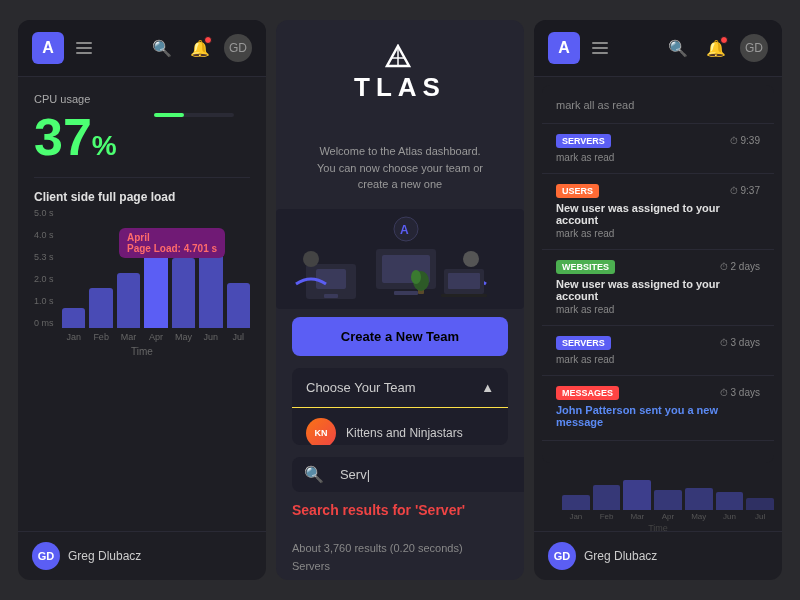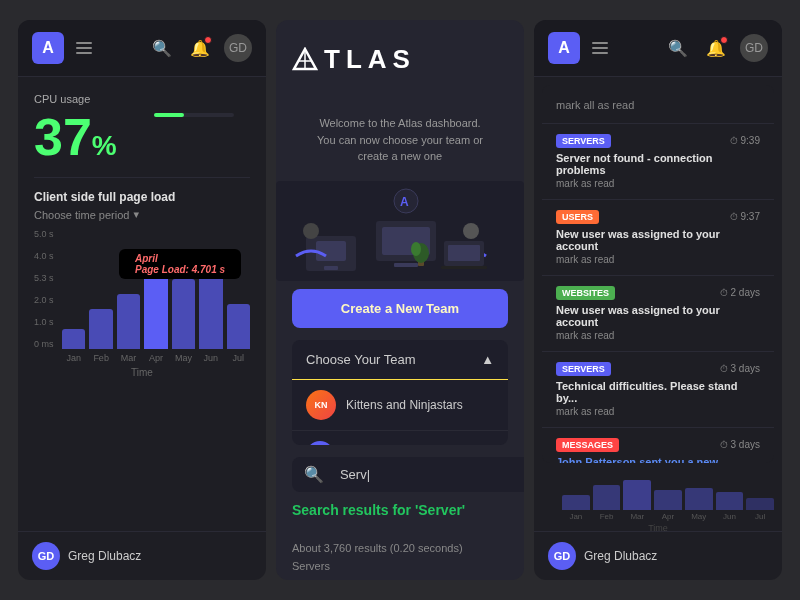--- a/index.html
+++ b/index.html
@@ -167,28 +167,27 @@
     .chart-area {
       position: relative;
       height: 160px;
       padding-bottom: 24px;
     }
 
     .chart-tooltip {
       position: absolute;
       top: 20px;
       left: 85px;
-      background: #000000;
+      background: #701a75;
       border-radius: 6px;
-      padding: 4px 16px;
+      padding: 4px 8px;
       font-size: 10px;
       color: #ccc;
       white-space: nowrap;
       z-index: 2;
-      font-style: italic;
     }
 
     .chart-tooltip span {
       color: #ff6b6b;
       font-weight: 600;
     }
 
     .bars-container {
       display: flex;
       align-items: flex-end;
@@ -282,42 +281,43 @@
     }
 
     .atlas-logo-text {
       font-size: 26px;
       font-weight: 800;
       color: white;
       letter-spacing: 8px;
       margin-bottom: 8px;
       display: flex;
       align-items: center;
-      justify-content: flex-start;
+      justify-content: space-between;
       gap: 2px;
+      flex-direction: column;
     }
 
     .atlas-subtitle {
       color: #999;
       font-size: 11px;
       line-height: 1.5;
       margin-top: 40px;
     }
 
     .illustration {
       width: 100%;
       height: 100px;
       position: relative;
       margin-bottom: 8px;
     }
 
     .create-btn {
       margin: 0 16px 12px;
       background: #5b5ef4;
-      color: #fef9c3;
+      color: #000000;
       border: none;
       border-radius: 8px;
       padding: 12px;
       font-size: 13px;
       font-weight: 600;
       cursor: pointer;
       width: calc(100% - 32px);
       text-align: center;
     }
 
@@ -389,21 +389,21 @@
       outline: none;
     }
 
     .search-clear {
       color: #ff4444;
       cursor: pointer;
       font-size: 14px;
     }
 
     .search-results-title {
-      color: #22c55e;
+      color: #ef4444;
       font-size: 14px;
       font-weight: 700;
       margin-bottom: 2px;
     }
 
     .search-results-subtitle {
       color: #888;
       font-size: 11px;
       margin-top: 24px;
     }
@@ -569,24 +569,20 @@
         </div>
       </div>
       <div class="cpu-bar-track">
         <div class="cpu-bar-fill"></div>
       </div>
     </div>
 
     <div class="divider"></div>
 
     <div class="section-title">Client side full page load</div>
-    <div class="time-period">
-      <span>Choose time period</span>
-      <span>▾</span>
-    </div>
 
     <div class="chart-area">
       <div class="chart-tooltip">
         <span>April</span><br>
         <span>Page Load:</span>
         <span>4.701 s</span>
       </div>
       <div style="position:relative; height:120px;">
         <div class="y-axis">
           <span>5.0 s</span>
@@ -738,21 +734,20 @@
   <div class="notifications-panel">
     <div class="notif-top">
       <span class="mark-all">mark all as read</span>
     </div>
 
     <div class="notif-item">
       <div class="notif-meta">
         <span class="notif-tag tag-servers">SERVERS</span>
         <span class="notif-time">⏱ 9:39</span>
       </div>
-      <div class="notif-title">Server not found - connection problems</div>
       <div class="notif-action">mark as read</div>
     </div>
 
     <div class="notif-item">
       <div class="notif-meta">
         <span class="notif-tag tag-users">USERS</span>
         <span class="notif-time">⏱ 9:37</span>
       </div>
       <div class="notif-title">New user was assigned to your account</div>
       <div class="notif-action">mark as read</div>
@@ -765,21 +760,20 @@
       </div>
       <div class="notif-title">New user was assigned to your account</div>
       <div class="notif-action">mark as read</div>
     </div>
 
     <div class="notif-item">
       <div class="notif-meta">
         <span class="notif-tag tag-servers">SERVERS</span>
         <span class="notif-time">⏱ 3 days</span>
       </div>
-      <div class="notif-title">Technical difficulties. Please stand by...</div>
       <div class="notif-action">mark as read</div>
     </div>
 
     <div class="notif-item">
       <div class="notif-meta">
         <span class="notif-tag tag-messages">MESSAGES</span>
         <span class="notif-time">⏱ 3 days</span>
       </div>
       <div class="notif-title bold-link">
         <span style="color:#5b8af4;font-weight:700;">John Patterson</span>

